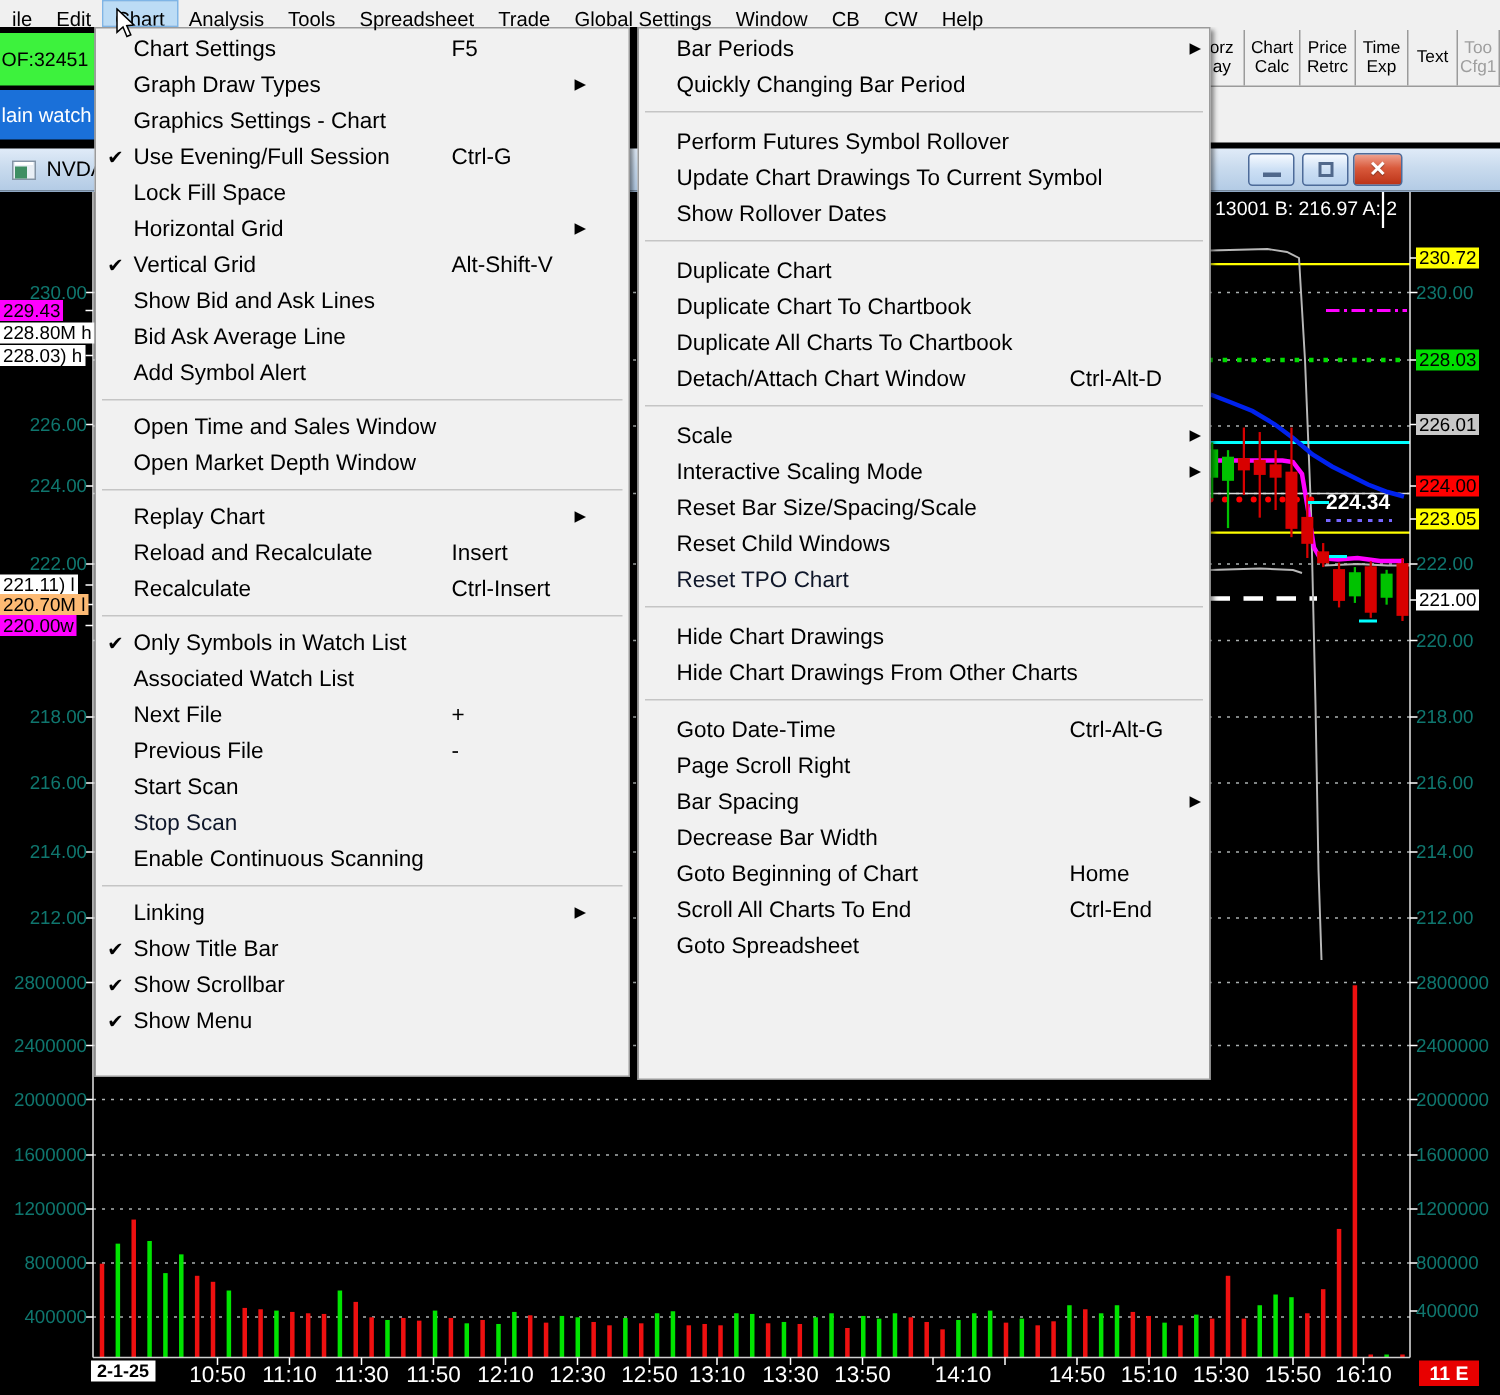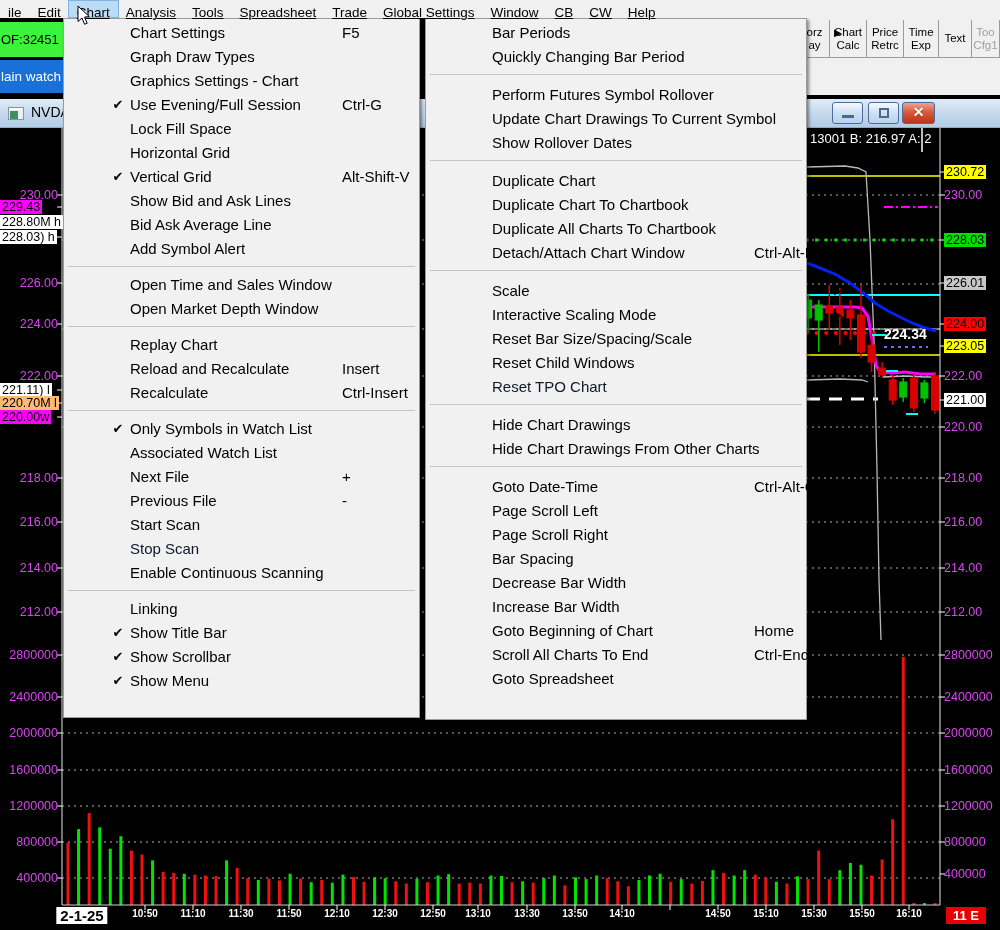--- a/index.html
+++ b/index.html
@@ -3,21 +3,21 @@
 <meta charset="utf-8">
 <style>
   html,body{margin:0;padding:0;background:#222;}
   #screen{position:relative;width:1000px;height:930px;background:#000;overflow:hidden;
           font-family:"Liberation Sans",sans-serif;-webkit-font-smoothing:antialiased;}
   #screen *{box-sizing:border-box;}
 
   
   .menubar{position:absolute;left:0;top:0;width:1000px;height:18px;background:#f0f0f0;
            display:flex;align-items:center;z-index:30;font-size:13.5px;color:#000;}
-  .mb-item{padding:4px 8px;height:16px;line-height:16px;white-space:nowrap;text-decoration:underline;}
+  .mb-item{padding:4px 8px;height:16px;line-height:16px;white-space:nowrap;}
   .mb-item.active{background:#bcdcf5;outline:1px solid #7fb5e6;}
 
   
   .quote-cell{position:absolute;left:0;top:22px;width:63px;height:35px;background:#3df23d;
               color:#000;font-size:13px;line-height:35px;white-space:nowrap;overflow:hidden;padding-left:1px;}
   .watch-cell{position:absolute;left:0;top:60px;width:63px;height:33px;background:#1a70d9;
               color:#fff;font-size:13.5px;line-height:33px;white-space:nowrap;overflow:hidden;padding-left:1px;}
 
   
   .titlebar{position:absolute;left:0;top:99px;width:1000px;height:29px;
@@ -37,41 +37,41 @@
   
   .toolbar{position:absolute;left:800px;top:18px;width:200px;height:77px;background:#f0f0f0;z-index:5;}
   .tool-row{position:absolute;left:0;top:2px;height:38px;display:flex;border-bottom:1px solid #9b9b9b;}
   .toolbtn{border-right:1px solid #9b9b9b;font-size:11.5px;line-height:12.5px;color:#000;
            display:flex;flex-direction:column;justify-content:center;align-items:center;white-space:nowrap;overflow:hidden;}
   .toolbtn.disabled{color:#9e9e9e;}
 
   
   .menu{position:absolute;background:#f1f1f1;border:1px solid #9b9b9b;z-index:20;padding-top:2px;
         font-size:15px;color:#000;box-shadow:2px 2px 3px rgba(0,0,0,.45);}
-  .mi{position:relative;height:24px;line-height:24px;padding-left:25px;white-space:nowrap;margin-left:41px;}
+  .mi{position:relative;height:24px;line-height:24px;padding-left:25px;white-space:nowrap;}
   .mi .chk{position:absolute;left:5px;width:16px;text-align:center;font-size:13px;}
   .mi .sc{position:absolute;}
   .mi .arr{position:absolute;font-size:10px;top:0;}
   .mi.disabled{color:#0f172a;}
   .msep{position:relative;height:12px;}
   .menu2 .msep{height:14px;}
   .msep::after{content:'';position:absolute;left:4px;right:4px;top:5px;border-top:1px solid #c5c5c5;}
   .menu1 .sc{left:237px;} .menu1 .arr{left:319px;}
   .menu2 .sc{left:287px;} .menu2 .arr{left:367px;}
 
   
-  .axlabel{position:absolute;font-size:12.5px;color:#d946ef;transform:translateY(-50%);white-space:nowrap;z-index:4;}
+  .axlabel{position:absolute;font-size:12.5px;color:#0f766e;transform:translateY(-50%);white-space:nowrap;z-index:4;}
   .axlabel.badge{color:#000;padding:0 2px;}
   .ax-right{left:944px;}
   .ax-left-plain{right:942px;}
   .ax-left-badge{left:0;max-width:63px;overflow:hidden;}
 
-  .timelabel{position:absolute;top:908px;font-size:10px;font-weight:bold;color:#fff;
+  .timelabel{position:absolute;top:908px;font-size:15px;font-weight:normal;color:#fff;
              transform:translateX(-50%);white-space:nowrap;z-index:4;}
-  .date-badge{position:absolute;top:907px;font-size:15px;font-weight:bold;color:#000;background:#fff;
+  .date-badge{position:absolute;top:907px;font-size:12px;font-weight:bold;color:#000;background:#fff;
               padding:0 4px;transform:translateX(-50%);z-index:4;}
   .session-badge{position:absolute;left:946px;top:907px;font-size:13px;font-weight:bold;color:#fff;
                  background:#e80000;padding:1px 7px;z-index:4;}
 
   .status-line{position:absolute;left:810px;top:131px;font-size:13px;color:#fff;z-index:3;white-space:nowrap;
                max-width:128px;overflow:hidden;}
   .price-marker{position:absolute;left:884px;top:326px;font-size:14px;font-weight:bold;color:#fff;z-index:3;}
 
   .cursor-arrow{position:absolute;left:77px;top:5px;z-index:40;}
 </style>
@@ -408,21 +408,21 @@
       <div class="timelabel" style="left: 145px;">10:50</div>
       <div class="timelabel" style="left: 193px;">11:10</div>
       <div class="timelabel" style="left: 241px;">11:30</div>
       <div class="timelabel" style="left: 289px;">11:50</div>
       <div class="timelabel" style="left: 337px;">12:10</div>
       <div class="timelabel" style="left: 385px;">12:30</div>
       <div class="timelabel" style="left: 433px;">12:50</div>
       <div class="timelabel" style="left: 478px;">13:10</div>
       <div class="timelabel" style="left: 527px;">13:30</div>
       <div class="timelabel" style="left: 575px;">13:50</div>
-      <div class="timelabel" style="left: 622px;">14:10</div>
+      <div class="timelabel" style="left: 642px;">14:10</div>
       <div class="timelabel" style="left: 670px; margin-top: 35px;">14:30</div>
       <div class="timelabel" style="left: 718px;">14:50</div>
       <div class="timelabel" style="left: 766px;">15:10</div>
       <div class="timelabel" style="left: 814px;">15:30</div>
       <div class="timelabel" style="left: 862px;">15:50</div>
       <div class="timelabel" style="left: 909px;">16:10</div>
     </div>
   <div class="session-badge">11 E</div>
 
   <div class="menu menu1" id="menu-col1" style="left:63px;top:18px;width:357px;height:700px;">
@@ -473,25 +473,23 @@
       <div class="mi"><span class="lbl">Scale</span><span class="arr">▶</span></div>
       <div class="mi"><span class="lbl">Interactive Scaling Mode</span><span class="arr">▶</span></div>
       <div class="mi"><span class="lbl">Reset Bar Size/Spacing/Scale</span></div>
       <div class="mi"><span class="lbl">Reset Child Windows</span></div>
       <div class="mi disabled"><span class="lbl">Reset TPO Chart</span></div>
       <div class="msep"></div>
       <div class="mi"><span class="lbl">Hide Chart Drawings</span></div>
       <div class="mi"><span class="lbl">Hide Chart Drawings From Other Charts</span></div>
       <div class="msep"></div>
       <div class="mi"><span class="lbl">Goto Date-Time</span><span class="sc">Ctrl-Alt-G</span></div>
-      <div class="mi"><span class="lbl">Page Scroll Left</span></div>
       <div class="mi"><span class="lbl">Page Scroll Right</span></div>
       <div class="mi"><span class="lbl">Bar Spacing</span><span class="arr">▶</span></div>
       <div class="mi"><span class="lbl">Decrease Bar Width</span></div>
-      <div class="mi"><span class="lbl">Increase Bar Width</span></div>
       <div class="mi"><span class="lbl">Goto Beginning of Chart</span><span class="sc">Home</span></div>
       <div class="mi"><span class="lbl">Scroll All Charts To End</span><span class="sc">Ctrl-End</span></div>
       <div class="mi"><span class="lbl">Goto Spreadsheet</span></div>
     </div>
 
   <div class="menubar" id="menubar">
       <span class="mb-item">ile</span>
       <span class="mb-item">Edit</span>
       <span class="mb-item active">Chart</span>
       <span class="mb-item">Analysis</span>

